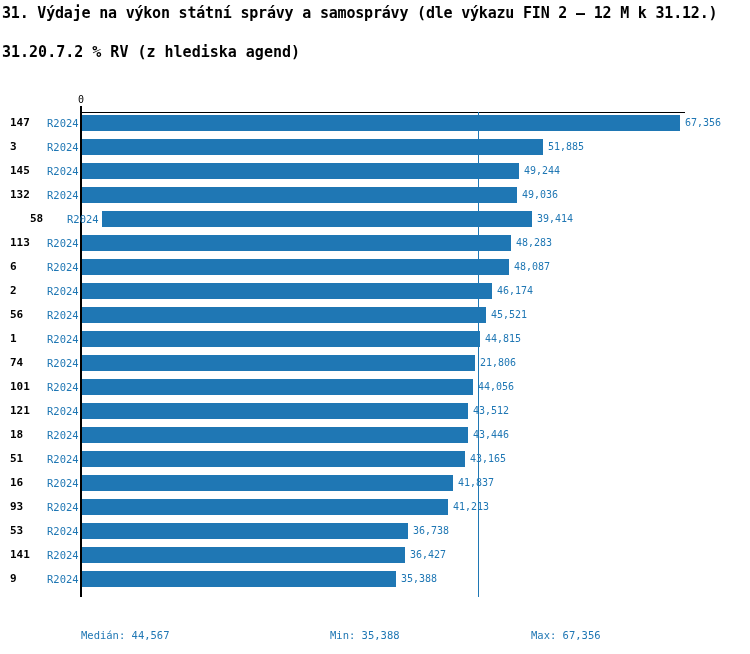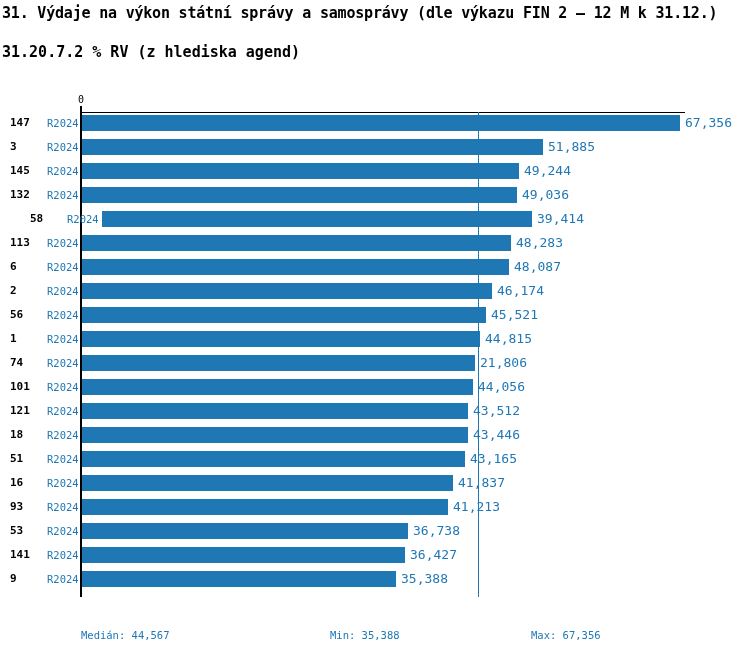--- a/index.html
+++ b/index.html
@@ -36,21 +36,21 @@
   .cat-label {
     position:absolute; left:10px; top:0; font-size:11px; font-weight:bold;
     line-height:16px; color:#000; white-space:nowrap;
   }
   .series-label {
     position:absolute; left:47px; top:0; font-size:10.5px; line-height:16px;
     color:var(--accent); white-space:nowrap;
   }
   .bar { position:absolute; left:82px; top:0; height:16px; }
   .value-label {
-    position:absolute; top:0; font-size:13px; line-height:16px;
+    position:absolute; top:0; font-size:10px; line-height:16px;
     color:var(--accent); white-space:nowrap;
   }
   .footer-period {
     position:absolute; left:81px; top:610px; font-size:10.5px; color:var(--accent); white-space:nowrap;
   }
   .footer-stat { position:absolute; top:629px; font-size:10.5px; color:var(--accent); white-space:nowrap; }
   .footer-median { left:81px; }
   .footer-min { left:330px; }
   .footer-max { left:531px; }
 </style>

